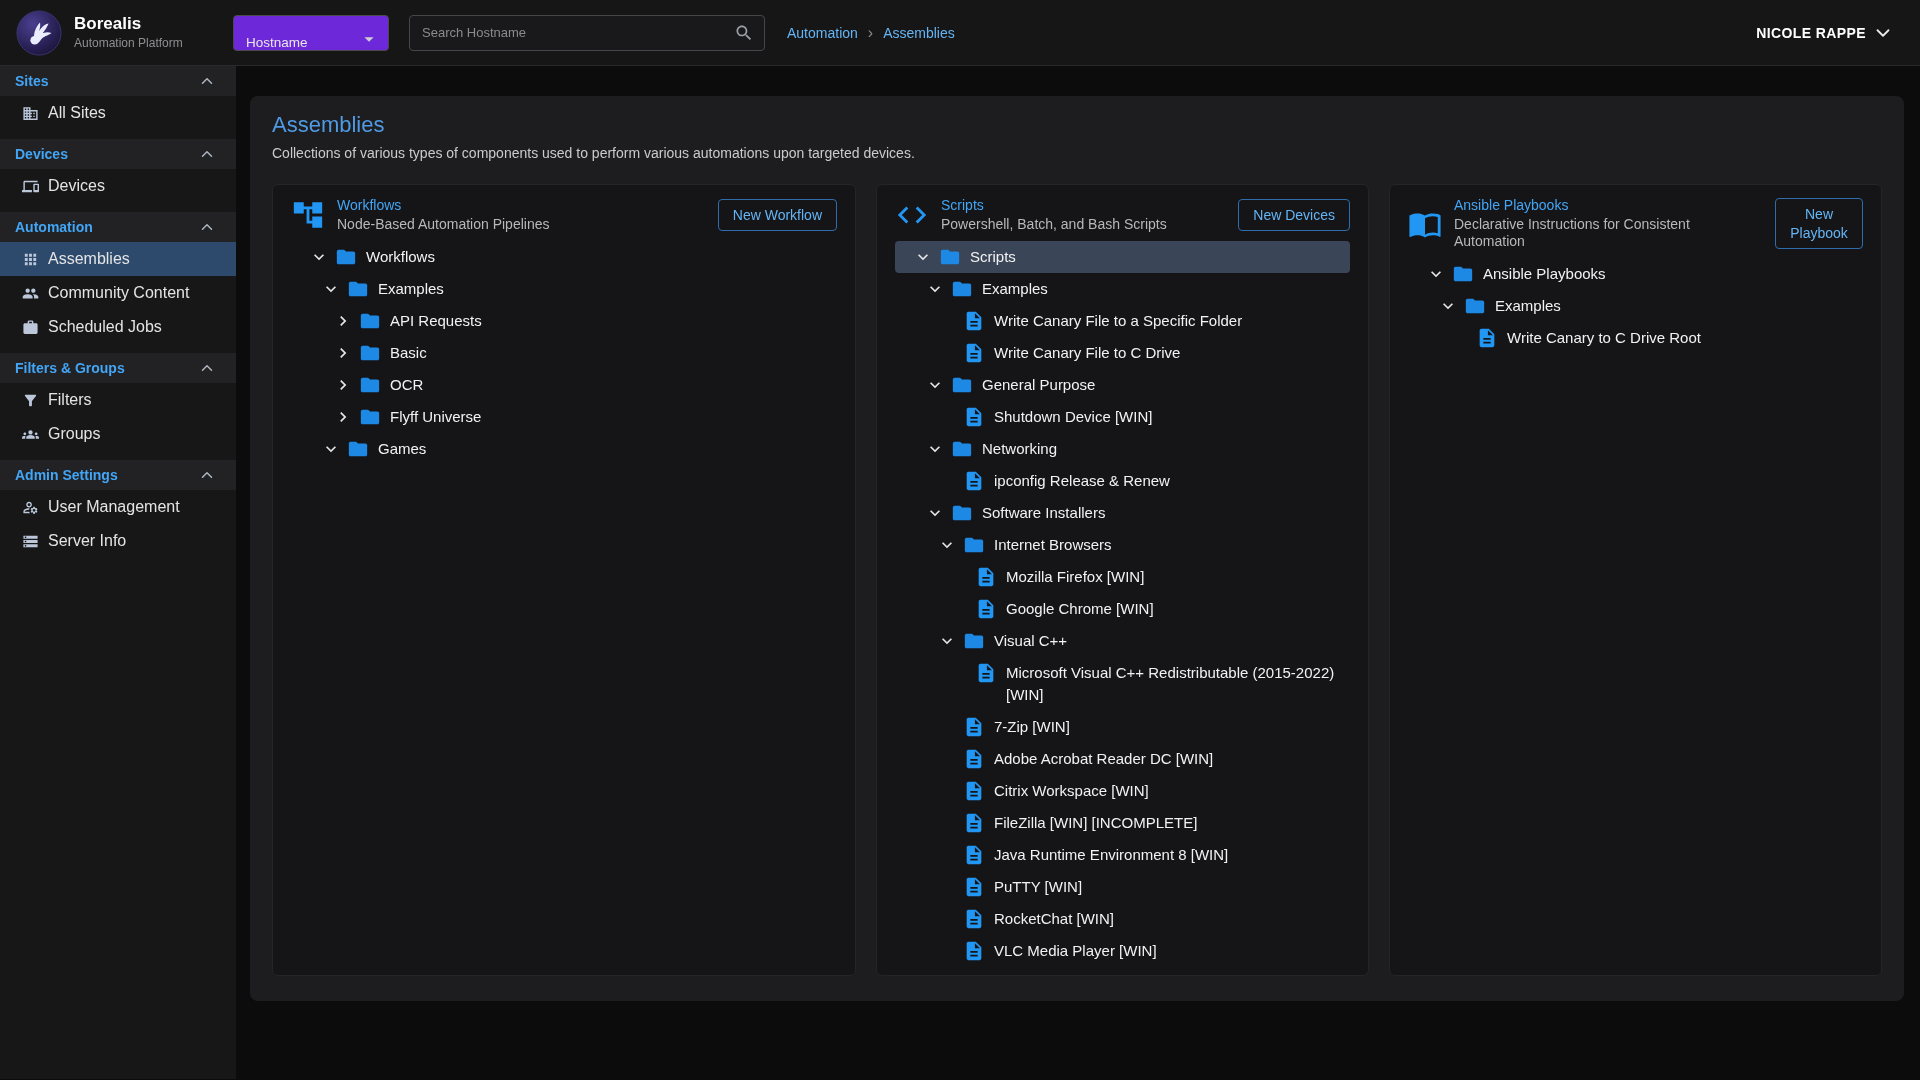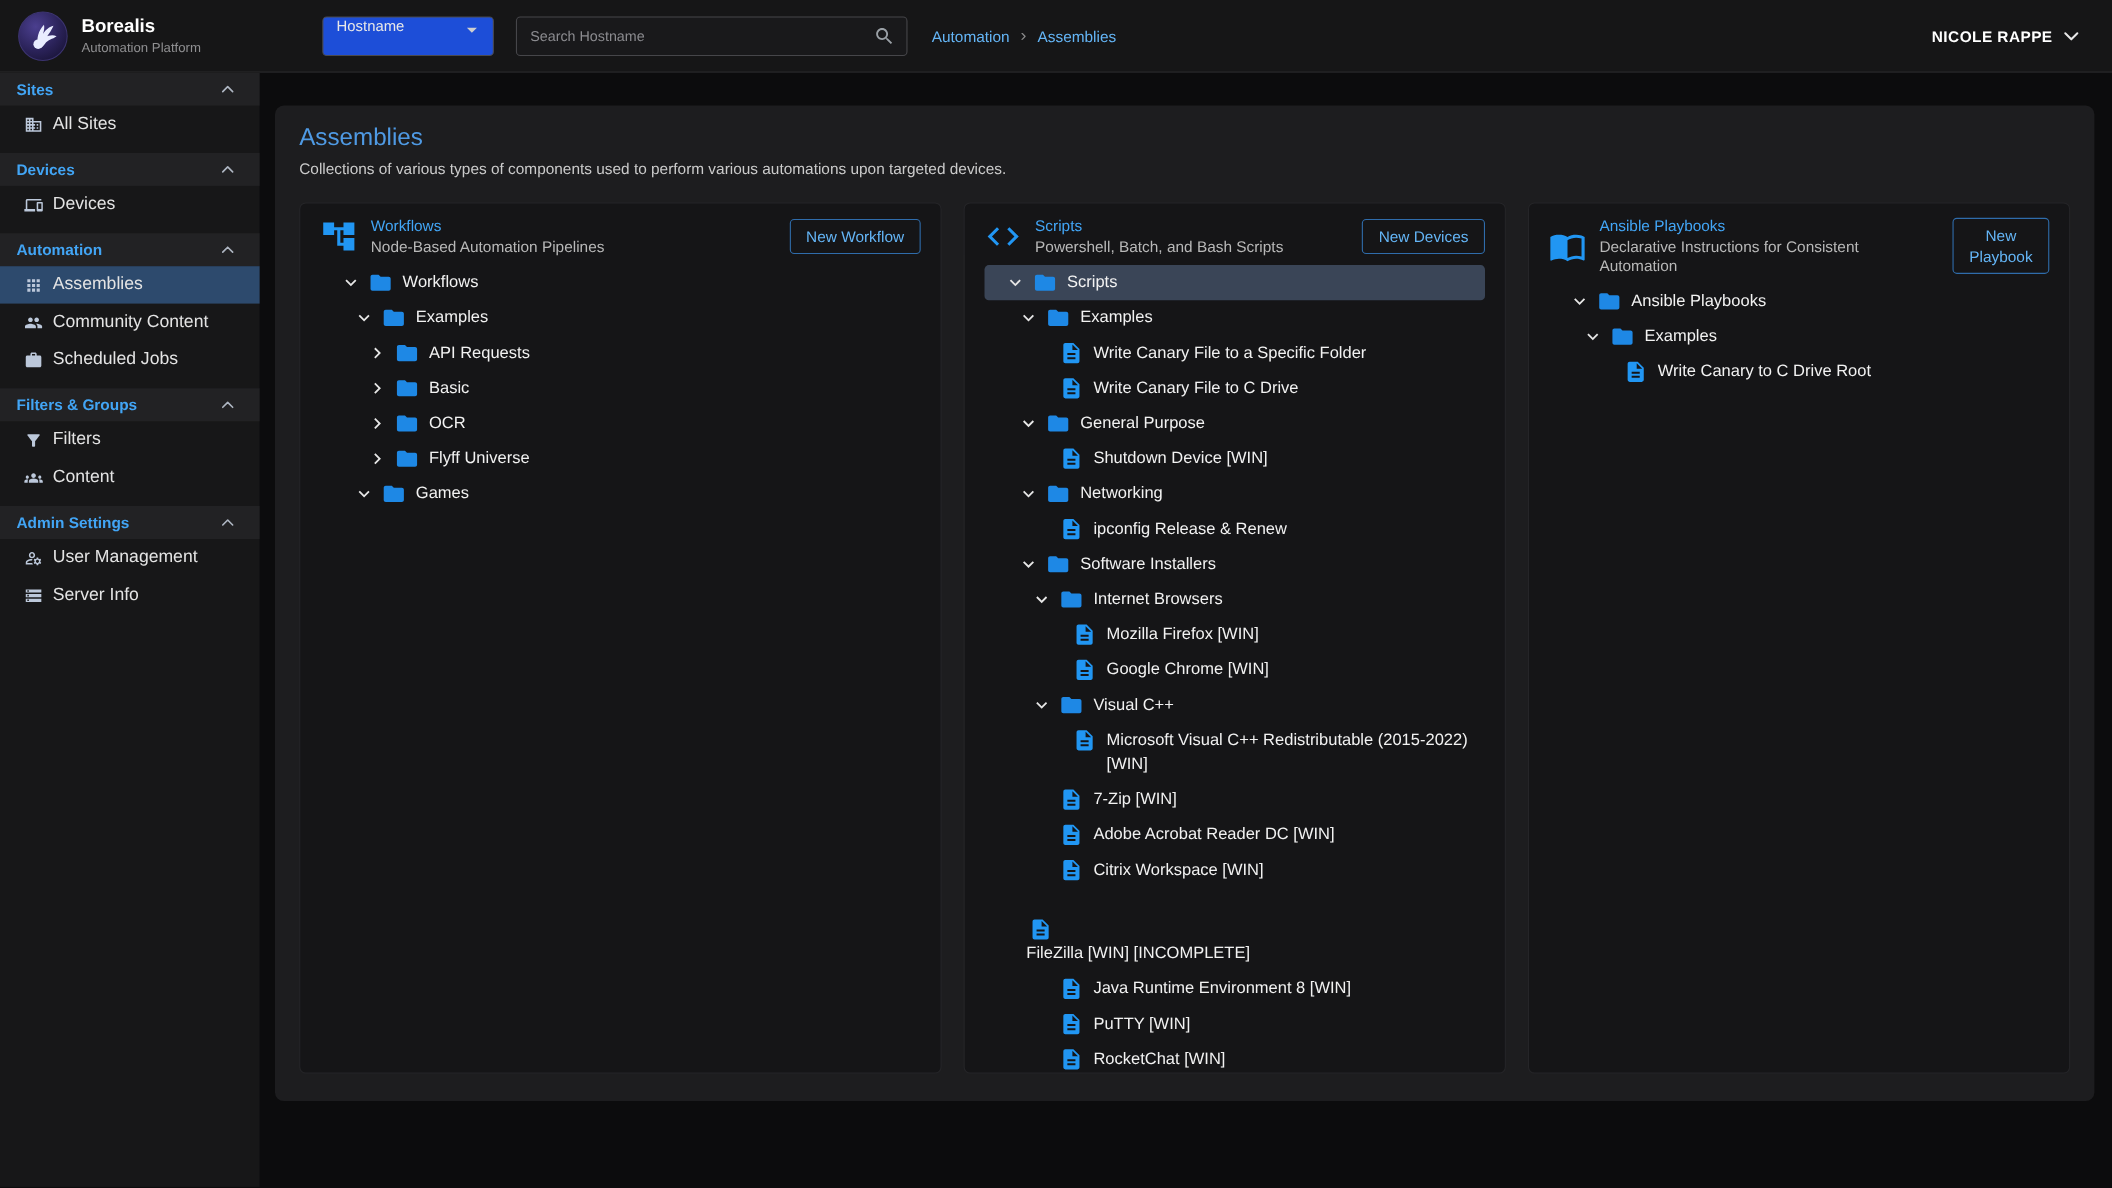--- a/index.html
+++ b/index.html
@@ -15,21 +15,21 @@
   html,body{width:1920px;height:1080px;overflow:hidden}
   body{background:#0c0c0d;font-family:"Liberation Sans",sans-serif;color:#e8e8e8}
 
   
   .top-bar{height:66px;background:#161617;border-bottom:1px solid #2a2a2c;display:flex;align-items:center}
   .brand{display:flex;align-items:center;gap:12px;padding-left:16px;width:194px;flex:none}
   .logo{width:46px;height:46px;flex:none}
   .logo svg{width:100%;height:100%;display:block}
   .brand-title{font-size:17px;font-weight:700;color:#ffffff;line-height:1.1}
   .brand-sub{font-size:12px;color:#8f8f91;margin-top:2px}
-  .host-select{margin-left:99px;width:156px;height:36px;background:#1d4ed8;border:1px solid #4a4a4e;border-radius:4px;display:flex;align-items:flex-start;padding:0 8px 0 12px;font-size:13.5px;color:#e8e8e8;cursor:pointer}
+  .host-select{margin-left:39px;width:156px;height:36px;background:#6d28d9;border:1px solid #4a4a4e;border-radius:4px;display:flex;align-items:flex-end;padding:0 8px 0 12px;font-size:13.5px;color:#e8e8e8;cursor:pointer}
   .host-select .caret{margin-left:auto;width:22px;height:22px;color:#cfcfcf}
   .search-box{margin-left:20px;width:356px;height:36px;background:#19191b;border:1px solid #46464a;border-radius:4px;display:flex;align-items:center;padding:0 10px 0 12px}
   .search-box input{flex:1;background:transparent;border:0;outline:0;color:#0ea5e9;font-size:13px;font-family:Liberation Sans, sans-serif}
   .search-box input::placeholder{color:#8b8b8f}
   .search-ic{width:20px;height:20px;color:#9aa0a6;cursor:pointer}
   .breadcrumb{margin-left:22px;display:flex;align-items:center;gap:10px;font-size:14px}
   .crumb{color:var(--accent-text);text-decoration:none;cursor:pointer}
   .crumb-sep{color:#8a8a8a;font-size:16px;line-height:1}
   .user-menu{margin-left:auto;margin-right:26px;display:flex;align-items:center;gap:6px;font-size:14px;font-weight:600;letter-spacing:.4px;color:#ffffff;cursor:pointer}
   .user-menu .uchev{width:22px;height:22px;color:#e8e8e8}
@@ -228,21 +228,21 @@
                 </svg>
               </span>
     <span class="sb-item-label" data-name="sidebar-item-label">Filters</span>
   </div>
             <div class="sb-item" data-name="sidebar-item-groups">
               <span class="icon sb-ic" data-name="groups-icon">
                 <svg viewBox="0 0 24 24" fill="currentColor">
                   <path d="M12 12.75c1.63 0 3.07.39 4.24.9 1.08.48 1.76 1.56 1.76 2.73V18H6v-1.61c0-1.18.68-2.26 1.76-2.73 1.17-.52 2.61-.91 4.24-.91zM4 13c1.1 0 2-.9 2-2s-.9-2-2-2-2 .9-2 2 .9 2 2 2zm1.13 1.1c-.37-.06-.74-.1-1.13-.1-.99 0-1.93.21-2.78.58C.48 14.9 0 15.62 0 16.43V18h4.5v-1.61c0-.83.23-1.61.63-2.29zM20 13c1.1 0 2-.9 2-2s-.9-2-2-2-2 .9-2 2 .9 2 2 2zm4 3.43c0-.81-.48-1.53-1.22-1.85-.85-.37-1.79-.58-2.78-.58-.39 0-.76.04-1.13.1.4.68.63 1.46.63 2.29V18H24v-1.57zM12 6c1.66 0 3 1.34 3 3s-1.34 3-3 3-3-1.34-3-3 1.34-3 3-3z"></path>
                 </svg>
               </span>
-    <span class="sb-item-label" data-name="sidebar-item-label">Content</span>
+    <span class="sb-item-label" data-name="sidebar-item-label">Groups</span>
   </div>
           </div>
   </div>
         <div class="sb-section" data-name="sidebar-section">
     <div class="sb-header" data-name="sidebar-section-admin-settings">
       <span class="sb-label" data-name="sidebar-section-label">Admin Settings</span>
       <span class="sb-chev icon" data-name="chevron-up-icon">
         <svg viewBox="0 0 24 24" fill="none" stroke="currentColor" stroke-width="2" stroke-linecap="round" stroke-linejoin="round">
                 <path d="M6 15l6-6 6 6"></path>
               </svg>
@@ -546,21 +546,21 @@
                     </svg></span></span>
     <span class="tw-label" data-name="tree-item-label">Adobe Acrobat Reader DC [WIN]</span>
   </div>
               <div class="tree-row" data-name="tree-file-row" style="padding-left: 38px;">
     <span class="tw-chev" data-name="tree-expander"></span>
     <span class="tw-icon" data-name="tree-item-icon"><span class="icon" data-name="file-icon"><svg viewBox="0 0 24 24" fill="currentColor">
                       <path d="M14 2H6c-1.1 0-2 .9-2 2v16c0 1.1.9 2 2 2h12c1.1 0 2-.9 2-2V8l-6-6zm2 16H8v-2h8v2zm0-4H8v-2h8v2zm-3-5V3.5L18.5 9H13z"></path>
                     </svg></span></span>
     <span class="tw-label" data-name="tree-item-label">Citrix Workspace [WIN]</span>
   </div>
-              <div class="tree-row" data-name="tree-file-row" style="padding-left: 38px; flex-direction: column;">
+              <div class="tree-row" data-name="tree-file-row" style="padding-left: 38px;">
     <span class="tw-chev" data-name="tree-expander"></span>
     <span class="tw-icon" data-name="tree-item-icon"><span class="icon" data-name="file-icon"><svg viewBox="0 0 24 24" fill="currentColor">
                       <path d="M14 2H6c-1.1 0-2 .9-2 2v16c0 1.1.9 2 2 2h12c1.1 0 2-.9 2-2V8l-6-6zm2 16H8v-2h8v2zm0-4H8v-2h8v2zm-3-5V3.5L18.5 9H13z"></path>
                     </svg></span></span>
     <span class="tw-label" data-name="tree-item-label">FileZilla [WIN] [INCOMPLETE]</span>
   </div>
               <div class="tree-row" data-name="tree-file-row" style="padding-left: 38px;">
     <span class="tw-chev" data-name="tree-expander"></span>
     <span class="tw-icon" data-name="tree-item-icon"><span class="icon" data-name="file-icon"><svg viewBox="0 0 24 24" fill="currentColor">
                       <path d="M14 2H6c-1.1 0-2 .9-2 2v16c0 1.1.9 2 2 2h12c1.1 0 2-.9 2-2V8l-6-6zm2 16H8v-2h8v2zm0-4H8v-2h8v2zm-3-5V3.5L18.5 9H13z"></path>

